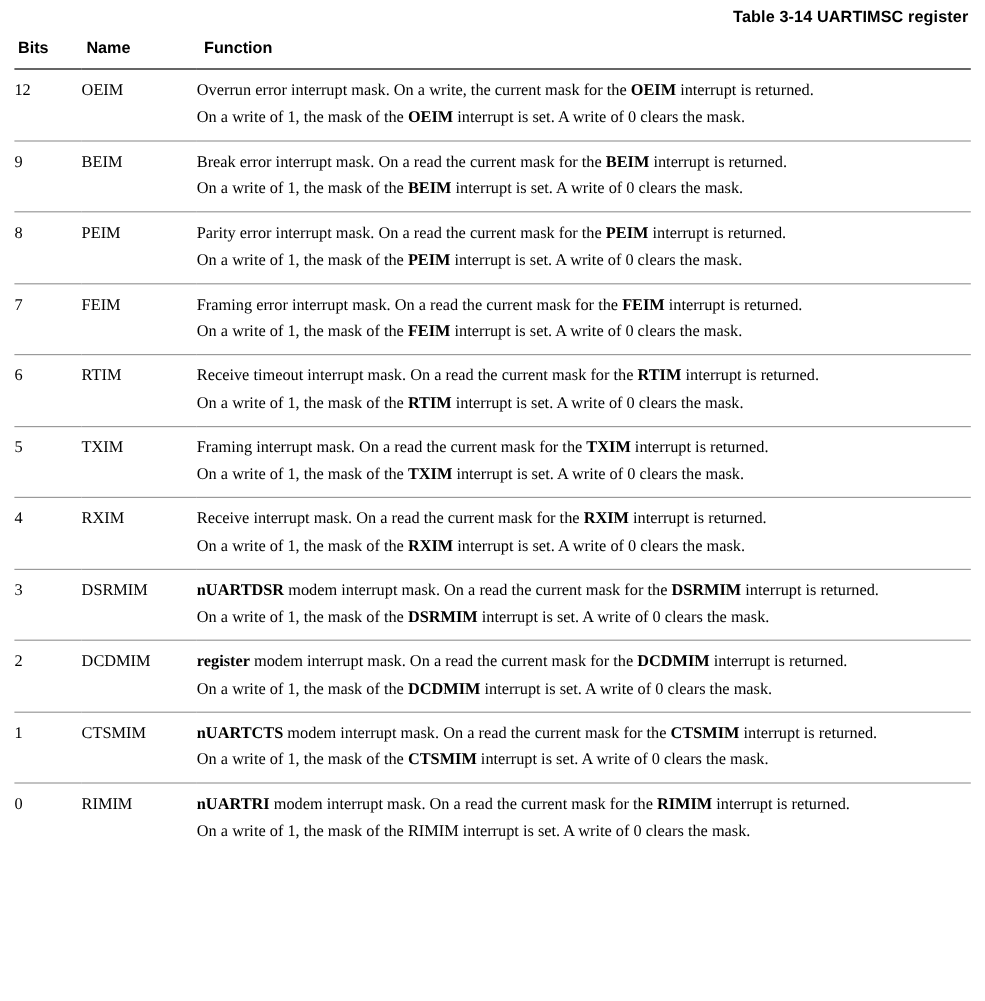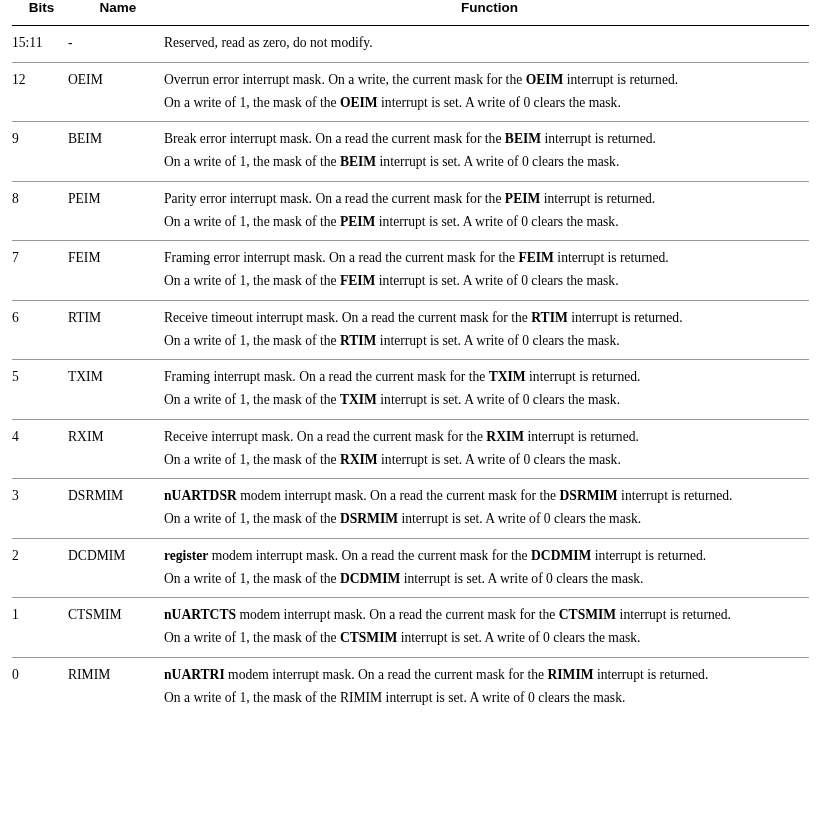--- a/index.html
+++ b/index.html
@@ -37,21 +37,21 @@
     table-layout: fixed;
   }
   table.reg col.c-bits { width: 56px; }
   table.reg col.c-name { width: 96px; }
   table.reg col.c-func { width: auto; }
 
   table.reg thead th {
     font-family: "Liberation Sans", sans-serif;
     font-weight: bold;
     font-size: 13.5px;
-    text-align: center;
+    text-align: left;
     padding: 0 0 10px 0;
     vertical-align: bottom;
   }
   table.reg thead th.bits { padding-left: 3px; }
   table.reg thead th.name { padding-left: 4px; }
   table.reg thead th.func { padding-left: 6px; }
 
   table.reg thead tr {
     border-bottom: 1.6px solid #000;
   }
@@ -76,42 +76,36 @@
   td.func p + p {
     margin-top: 4px;
   }
   b { font-weight: bold; }
 </style>
 </head>
 <body>
 
 <div class="page">
 
+  <div class="table-caption">Table 3-14 UARTIMSC register</div>
 
   <table class="reg">
     <colgroup>
       <col class="c-bits">
       <col class="c-name">
       <col class="c-func">
     </colgroup>
     <thead>
       <tr>
         <th class="bits">Bits</th>
         <th class="name">Name</th>
         <th class="func">Function</th>
       </tr>
     </thead>
     <tbody id="reg-body">
-        <tr>
-          <td class="bits">15:11</td>
-          <td class="name">-</td>
-          <td class="func">
-            <p><span>Reserved, read as zero, do not modify.</span></p>
-          </td>
-        </tr>
         <tr>
           <td class="bits">12</td>
           <td class="name">OEIM</td>
           <td class="func">
             <p><span>Overrun error interrupt mask. On a write, the current mask for the </span><b>OEIM</b><span> interrupt is returned.</span></p>
             <p><span>On a write of 1, the mask of the </span><b>OEIM</b><span> interrupt is set. A write of 0 clears the mask.</span></p>
           </td>
         </tr>
         <tr>
           <td class="bits">9</td>

